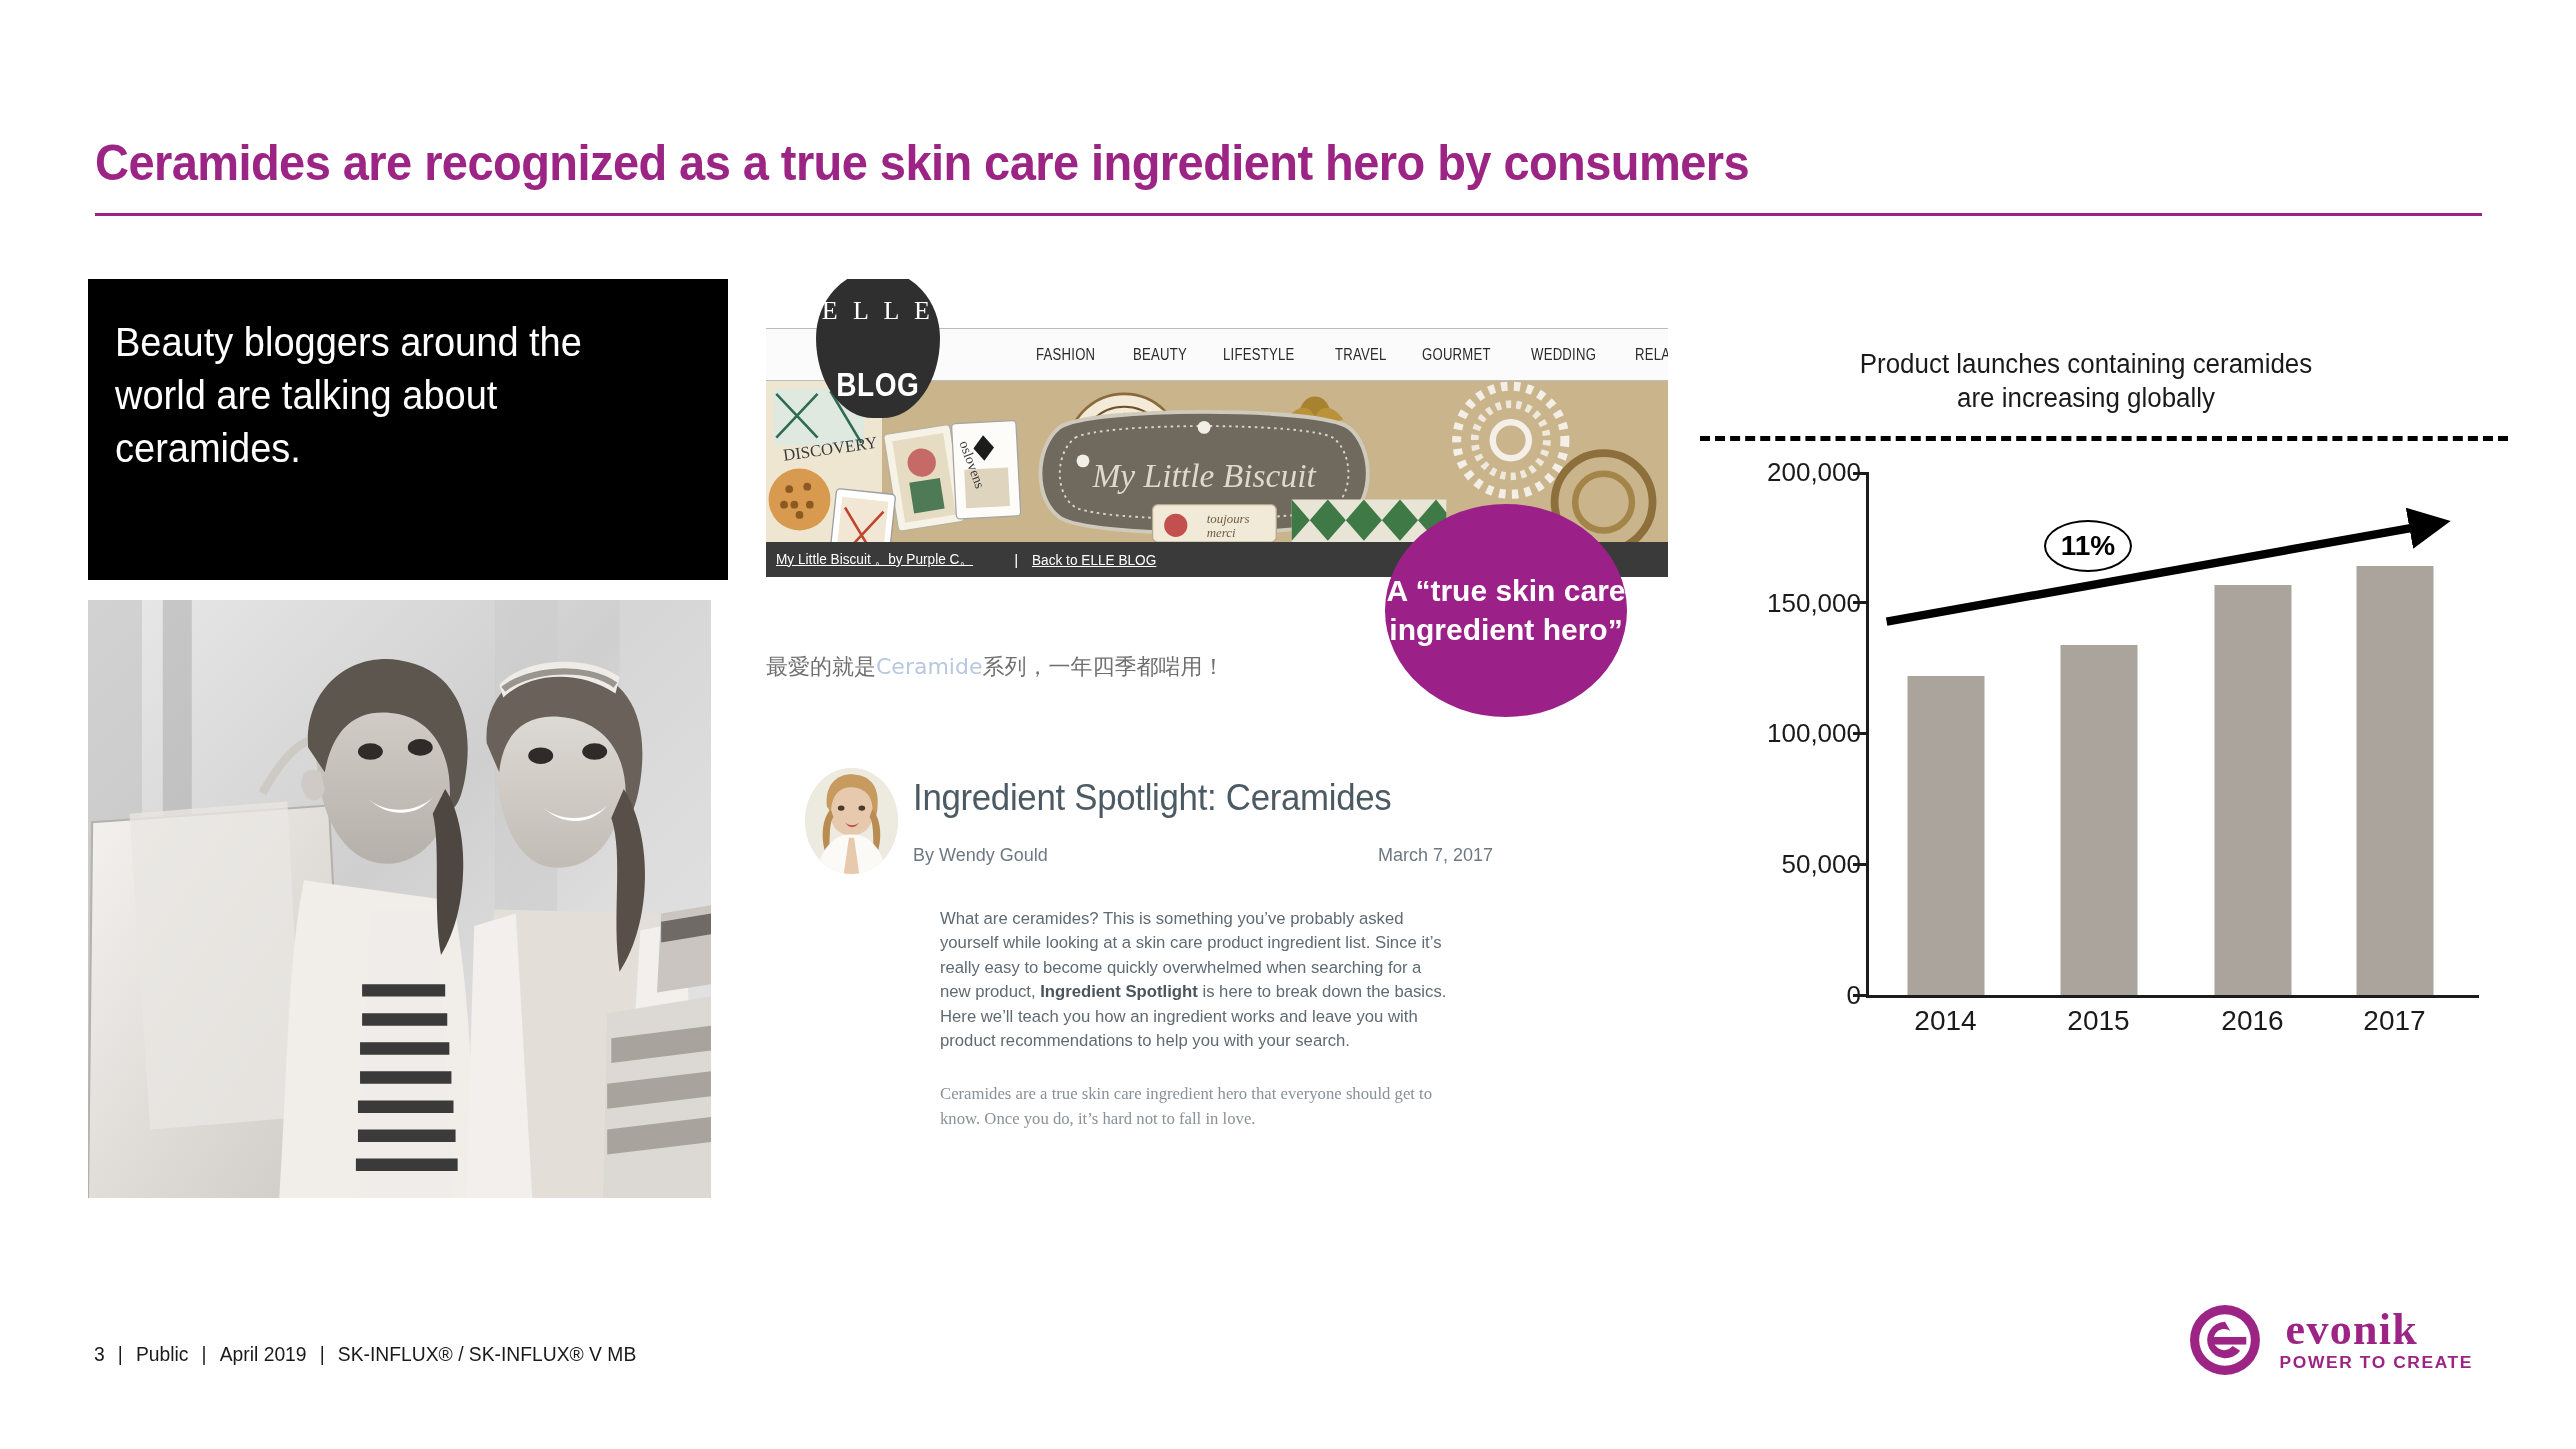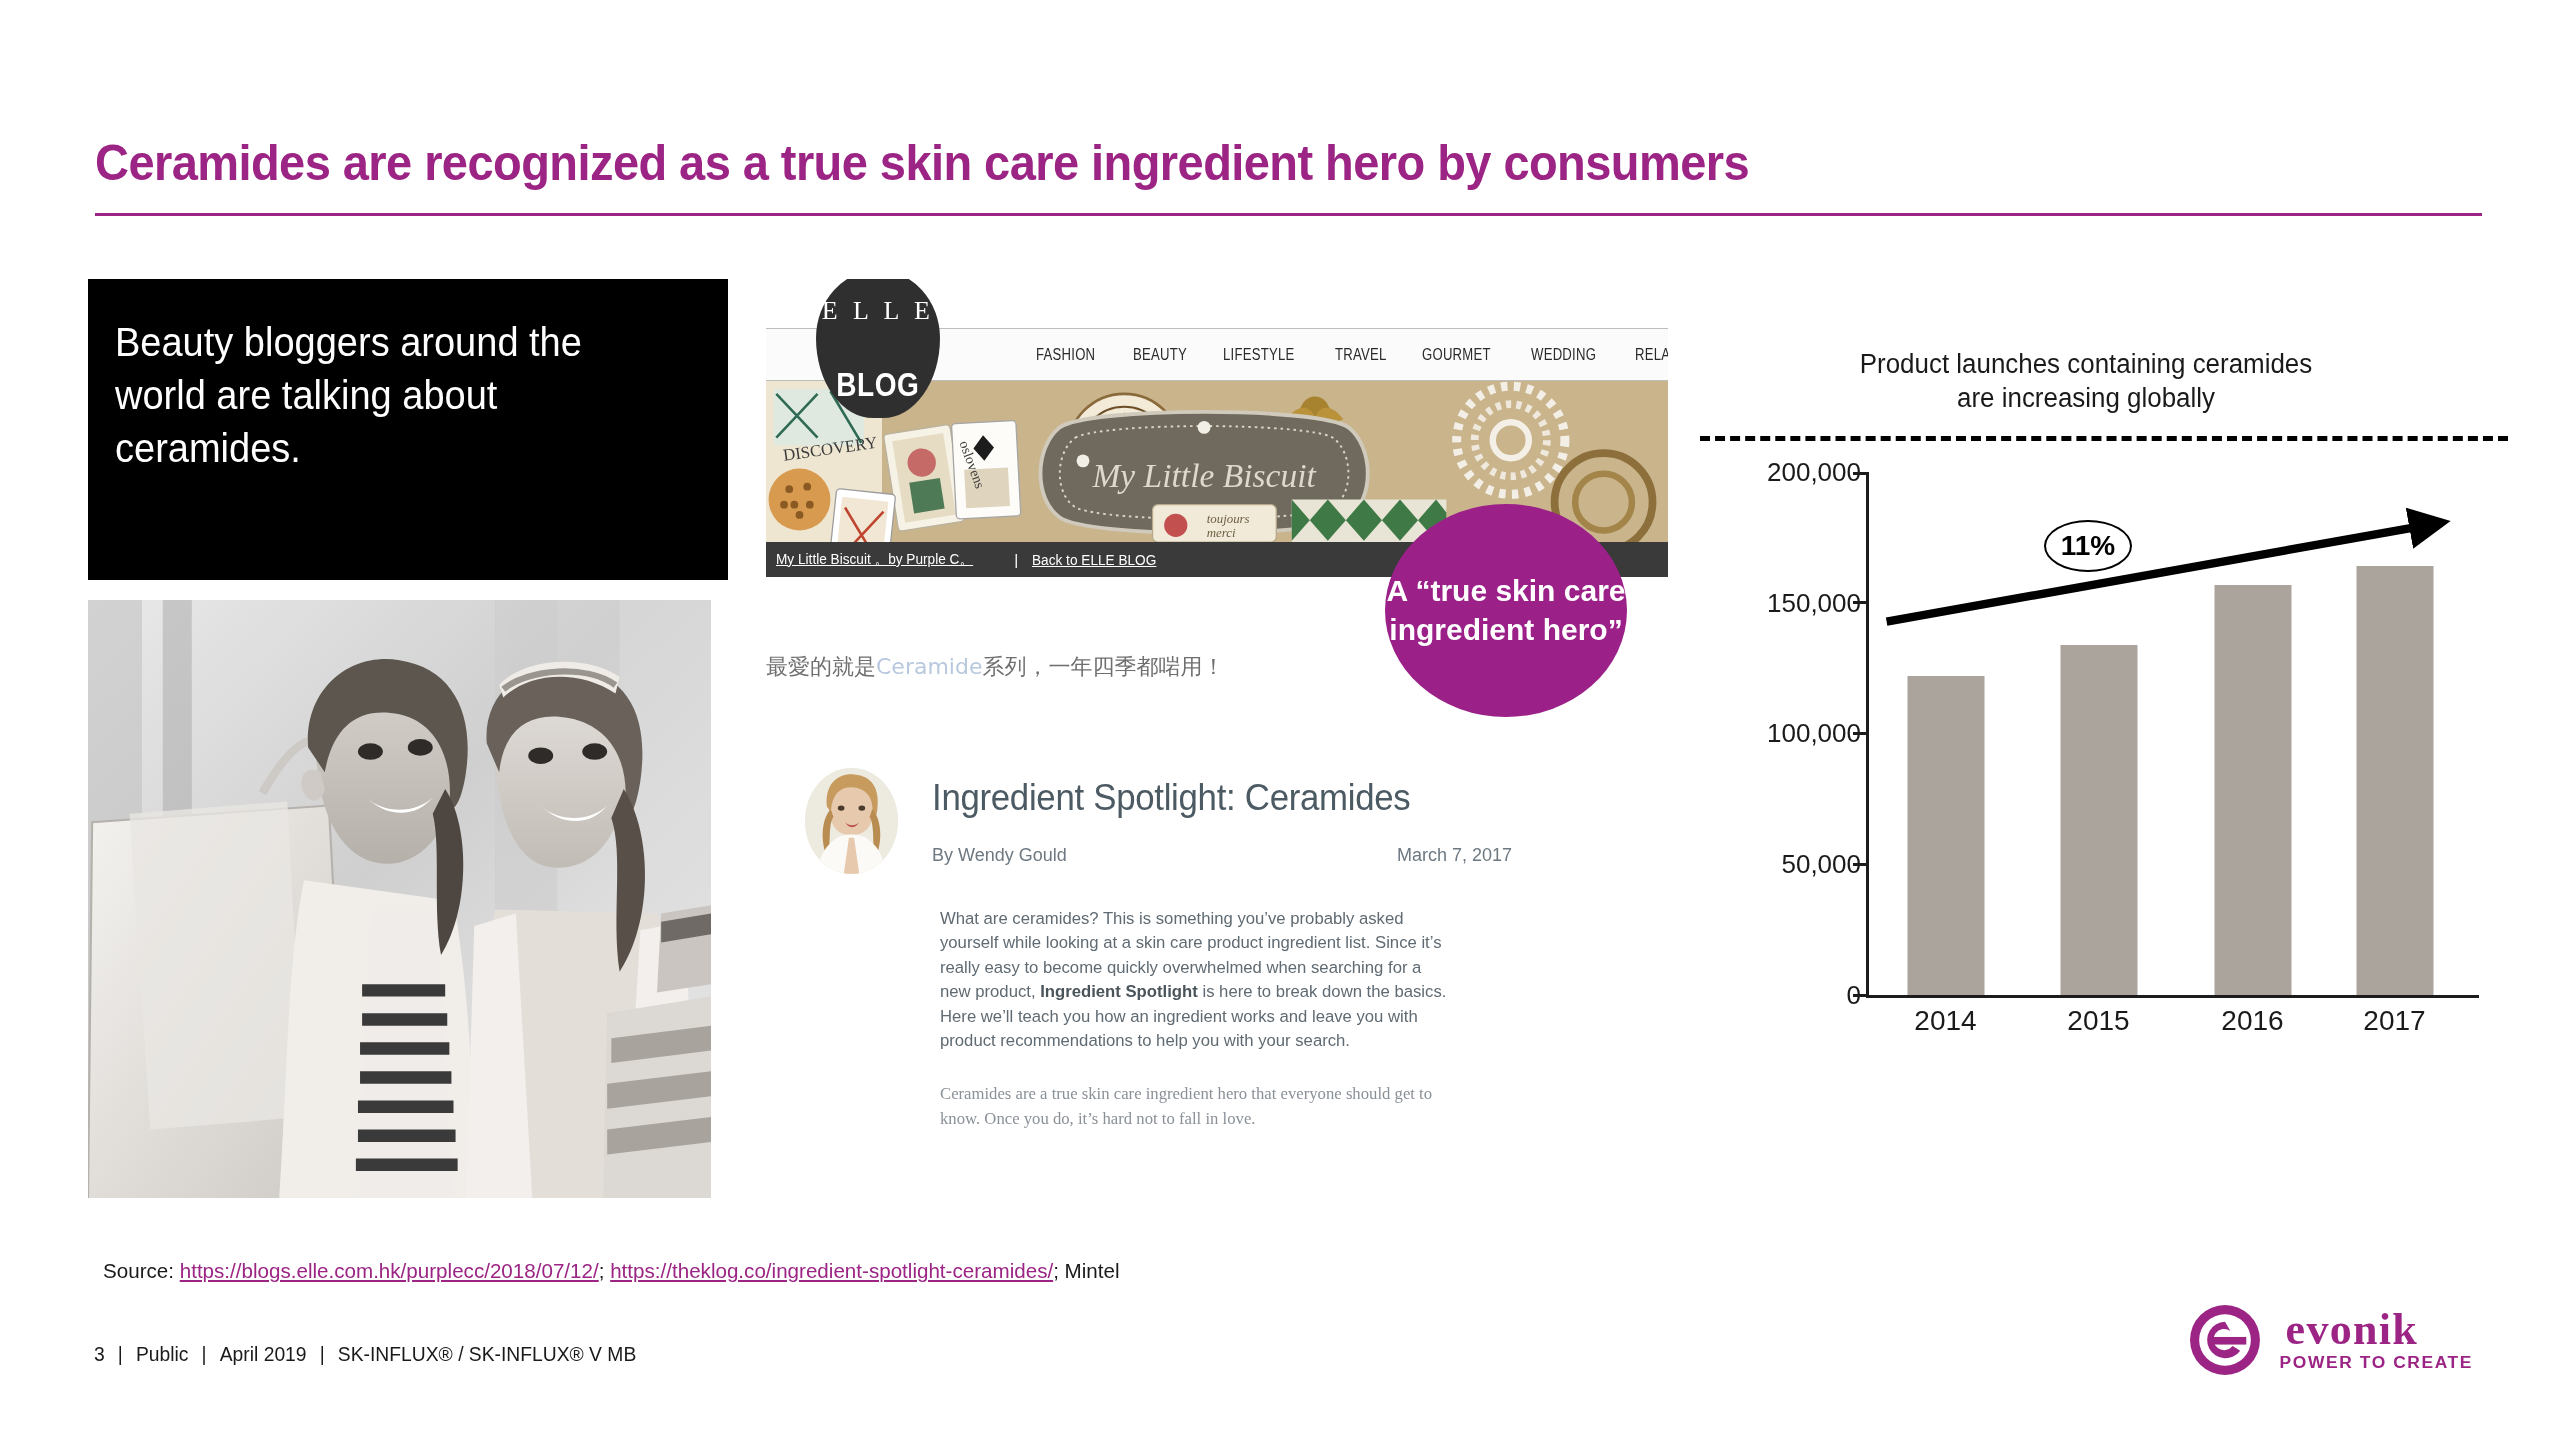--- a/index.html
+++ b/index.html
@@ -99,21 +99,21 @@
   #callout {
     position: absolute; left: 1385px; top: 504px; width: 242px; height: 213px;
     background: #9B2189; border-radius: 50%;
     display: flex; align-items: center; justify-content: center;
     color: #ffffff; text-align: center; z-index: 20;
   }
   #callout-text { font-size: 30px; font-weight: bold; line-height: 1.28; }
 
   
   #article { position: absolute; left: 805px; top: 768px; width: 837px; }
-  #article-head { display: flex; align-items: flex-start; gap: 34px; }
+  #article-head { display: flex; align-items: flex-start; gap: 15px; }
   #author-avatar {
     width: 93px; height: 106px; border-radius: 50%; overflow: hidden;
     flex: 0 0 auto; background: #efece4;
   }
   #author-avatar svg { display: block; width: 100%; height: 100%; }
   #article-headtext { flex: 1; padding-top: 9px; }
   #article-title {
     font-size: 37px; color: #4c5a63; font-weight: 400; letter-spacing: -0.3px;
     font-family: "Liberation Sans Narrow","Liberation Sans", sans-serif;
     transform: scaleX(0.94); transform-origin: left center; white-space: nowrap;
@@ -497,21 +497,20 @@
           <marker id="arrowhead" markerWidth="5" markerHeight="5" refX="2.2" refY="2.5" orient="auto">
             <path d="M0 0 L5 2.5 L0 5 Z" fill="#000"></path>
           </marker>
         </defs>
         <line x1="32" y1="232" x2="872" y2="82" stroke="#000" stroke-width="13" marker-end="url(#arrowhead)"></line>
       </svg>
       <div id="trend-badge">11%</div>
     </div>
   </div>
 
-  <div id="source"><span>Source: </span><span class="lnk">https://blogs.elle.com.hk/purplecc/2018/07/12/</span><span>; </span><span class="lnk">https://theklog.co/ingredient-spotlight-ceramides/</span><span>; Mintel</span></div>
 
   <div id="footer-meta">
     <span>3</span>
     <span>|</span>
     <span>Public</span>
     <span>|</span>
     <span>April 2019</span>
     <span>|</span>
     <span>SK-INFLUX® / SK-INFLUX® V MB</span>
   </div>

